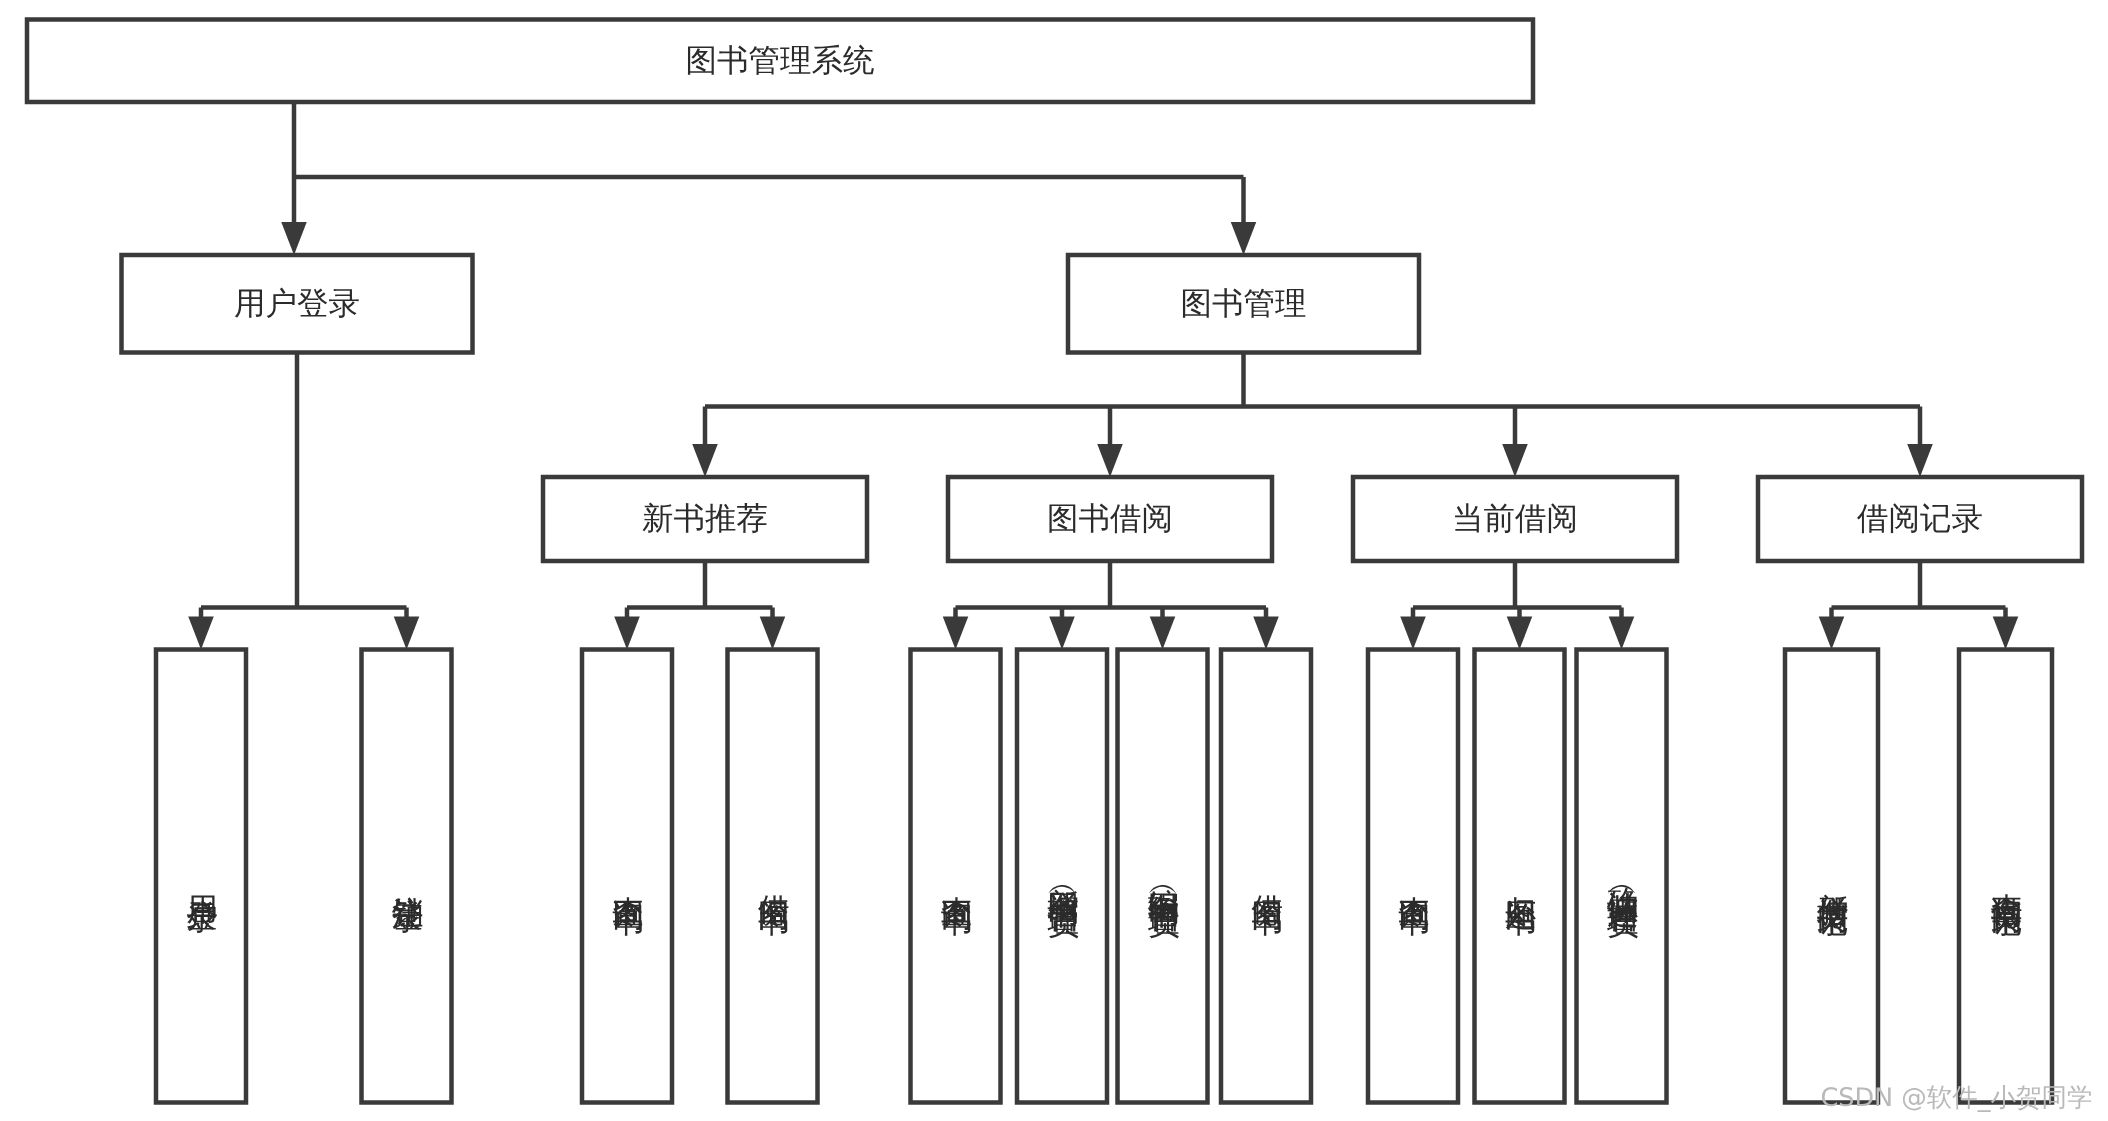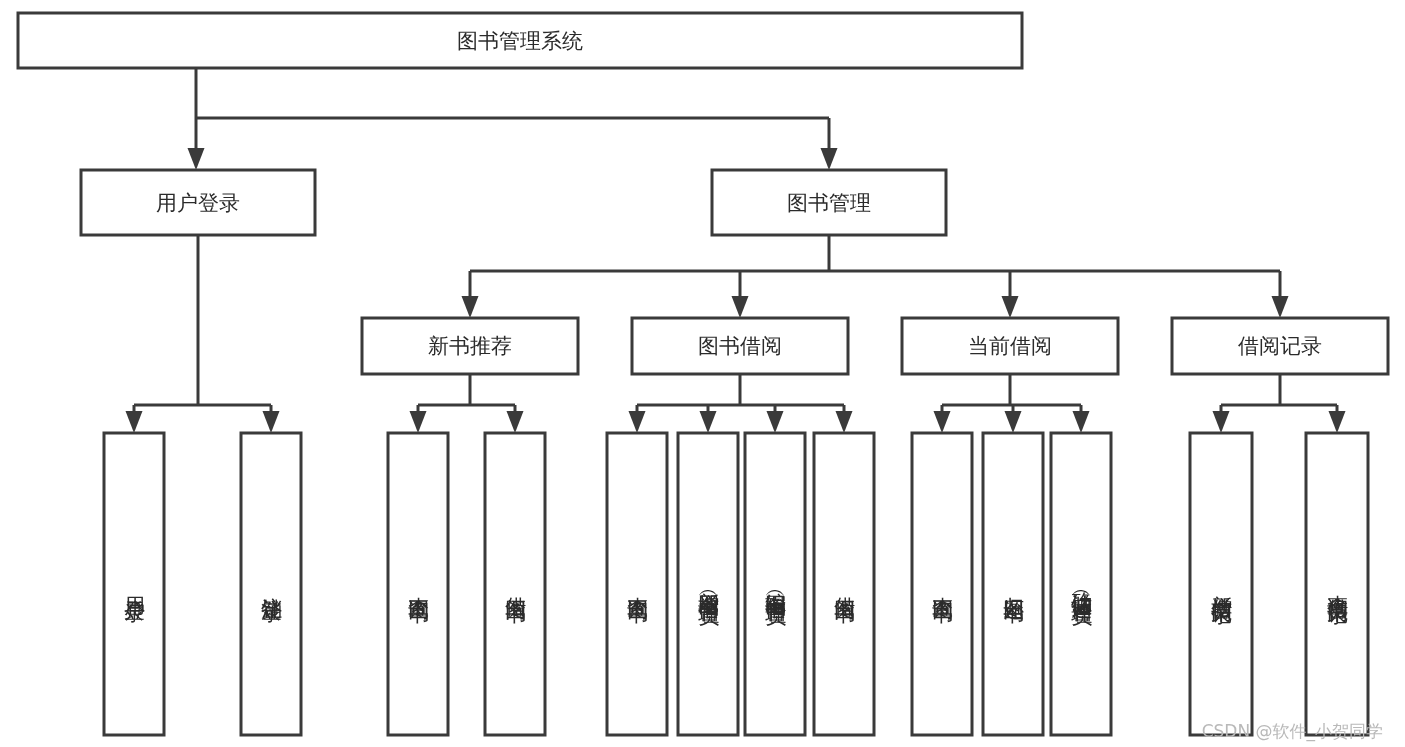--- a/index.html
+++ b/index.html
@@ -59,21 +59,21 @@
     color: #2b2b2b;
     letter-spacing: 2px;
     display: flex;
     align-items: center;
     justify-content: center;
     white-space: nowrap;
     user-select: none;
   }
   #watermark {
     position: absolute;
-    right: 22px;
+    right: 10px;
     bottom: 4px;
     font-family: "DejaVu Sans", "Liberation Sans", sans-serif;
     font-size: 17px;
     color: #b9b9b9;
     white-space: nowrap;
     user-select: none;
   }
 </style>
 </head>
 <body>

